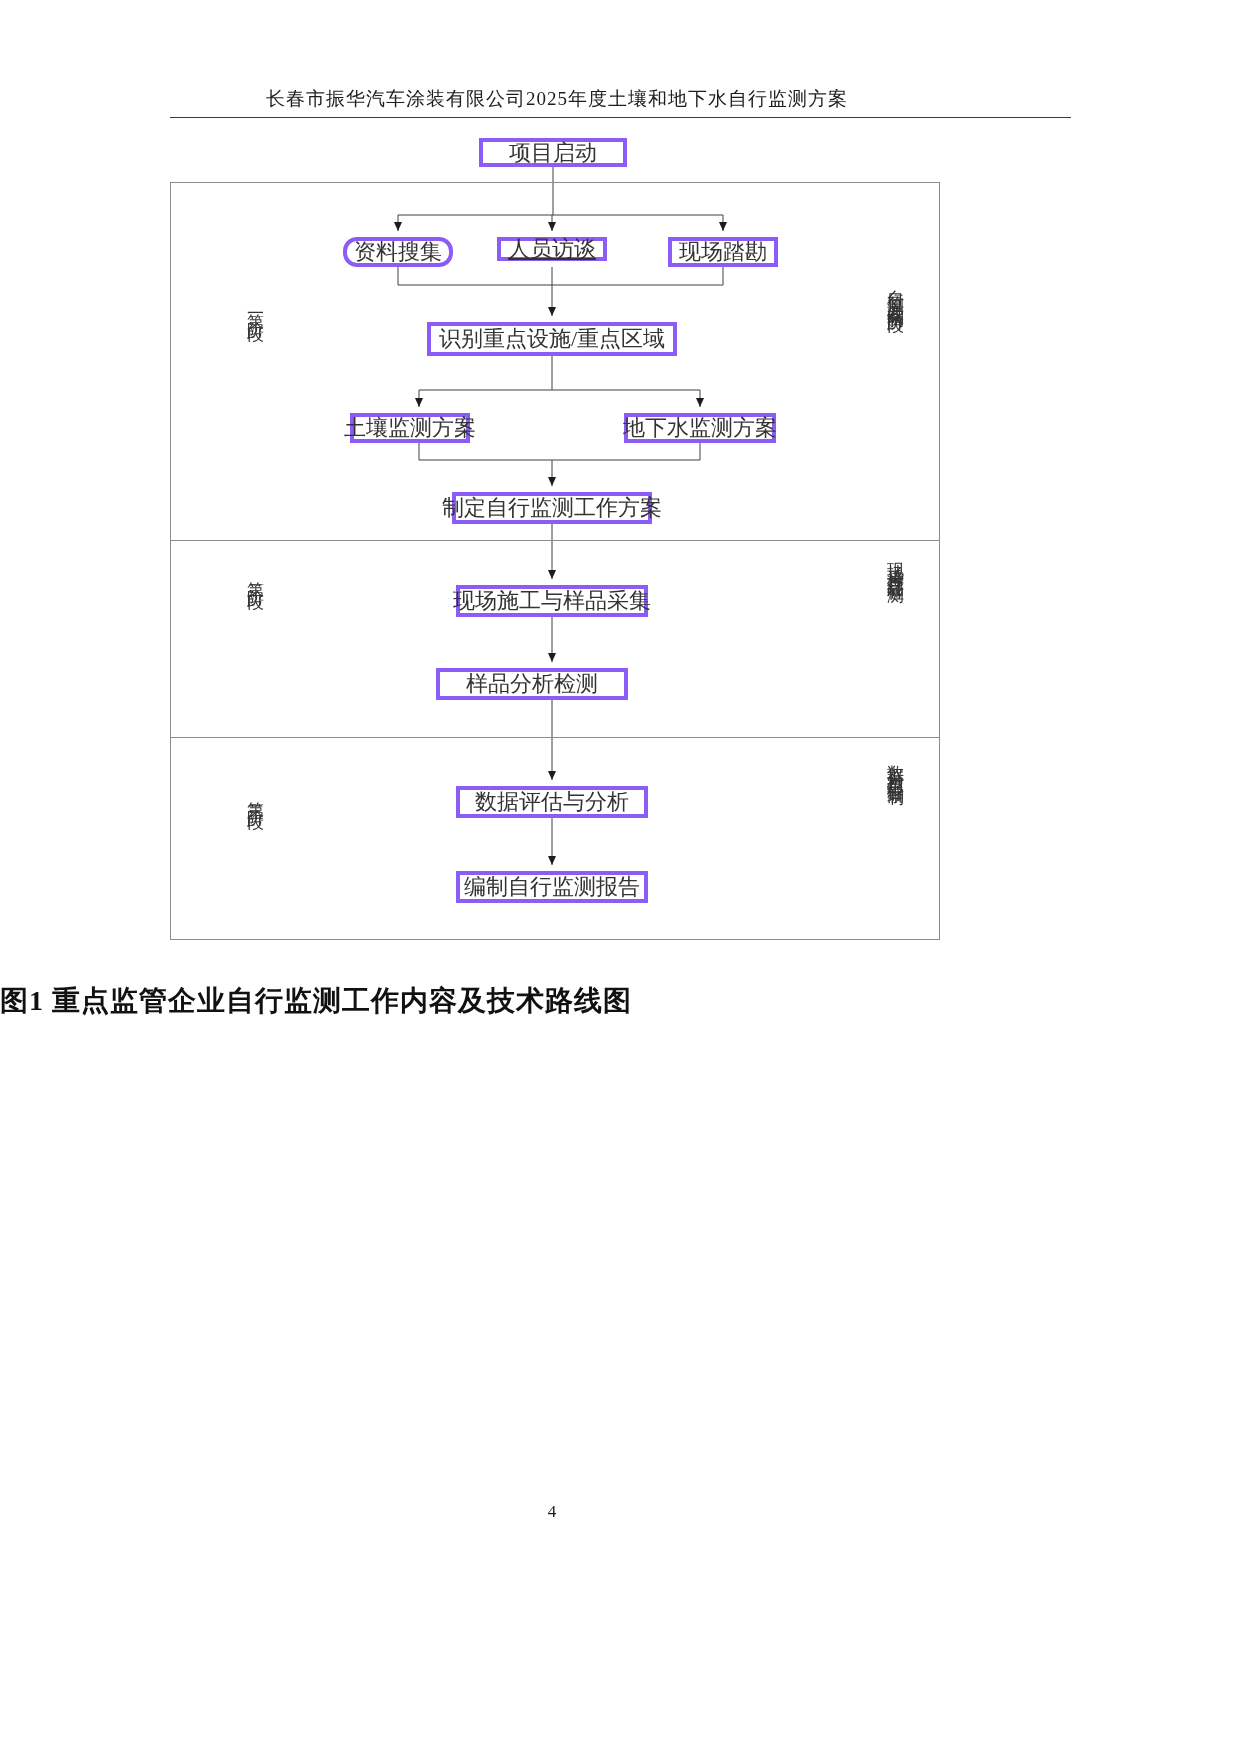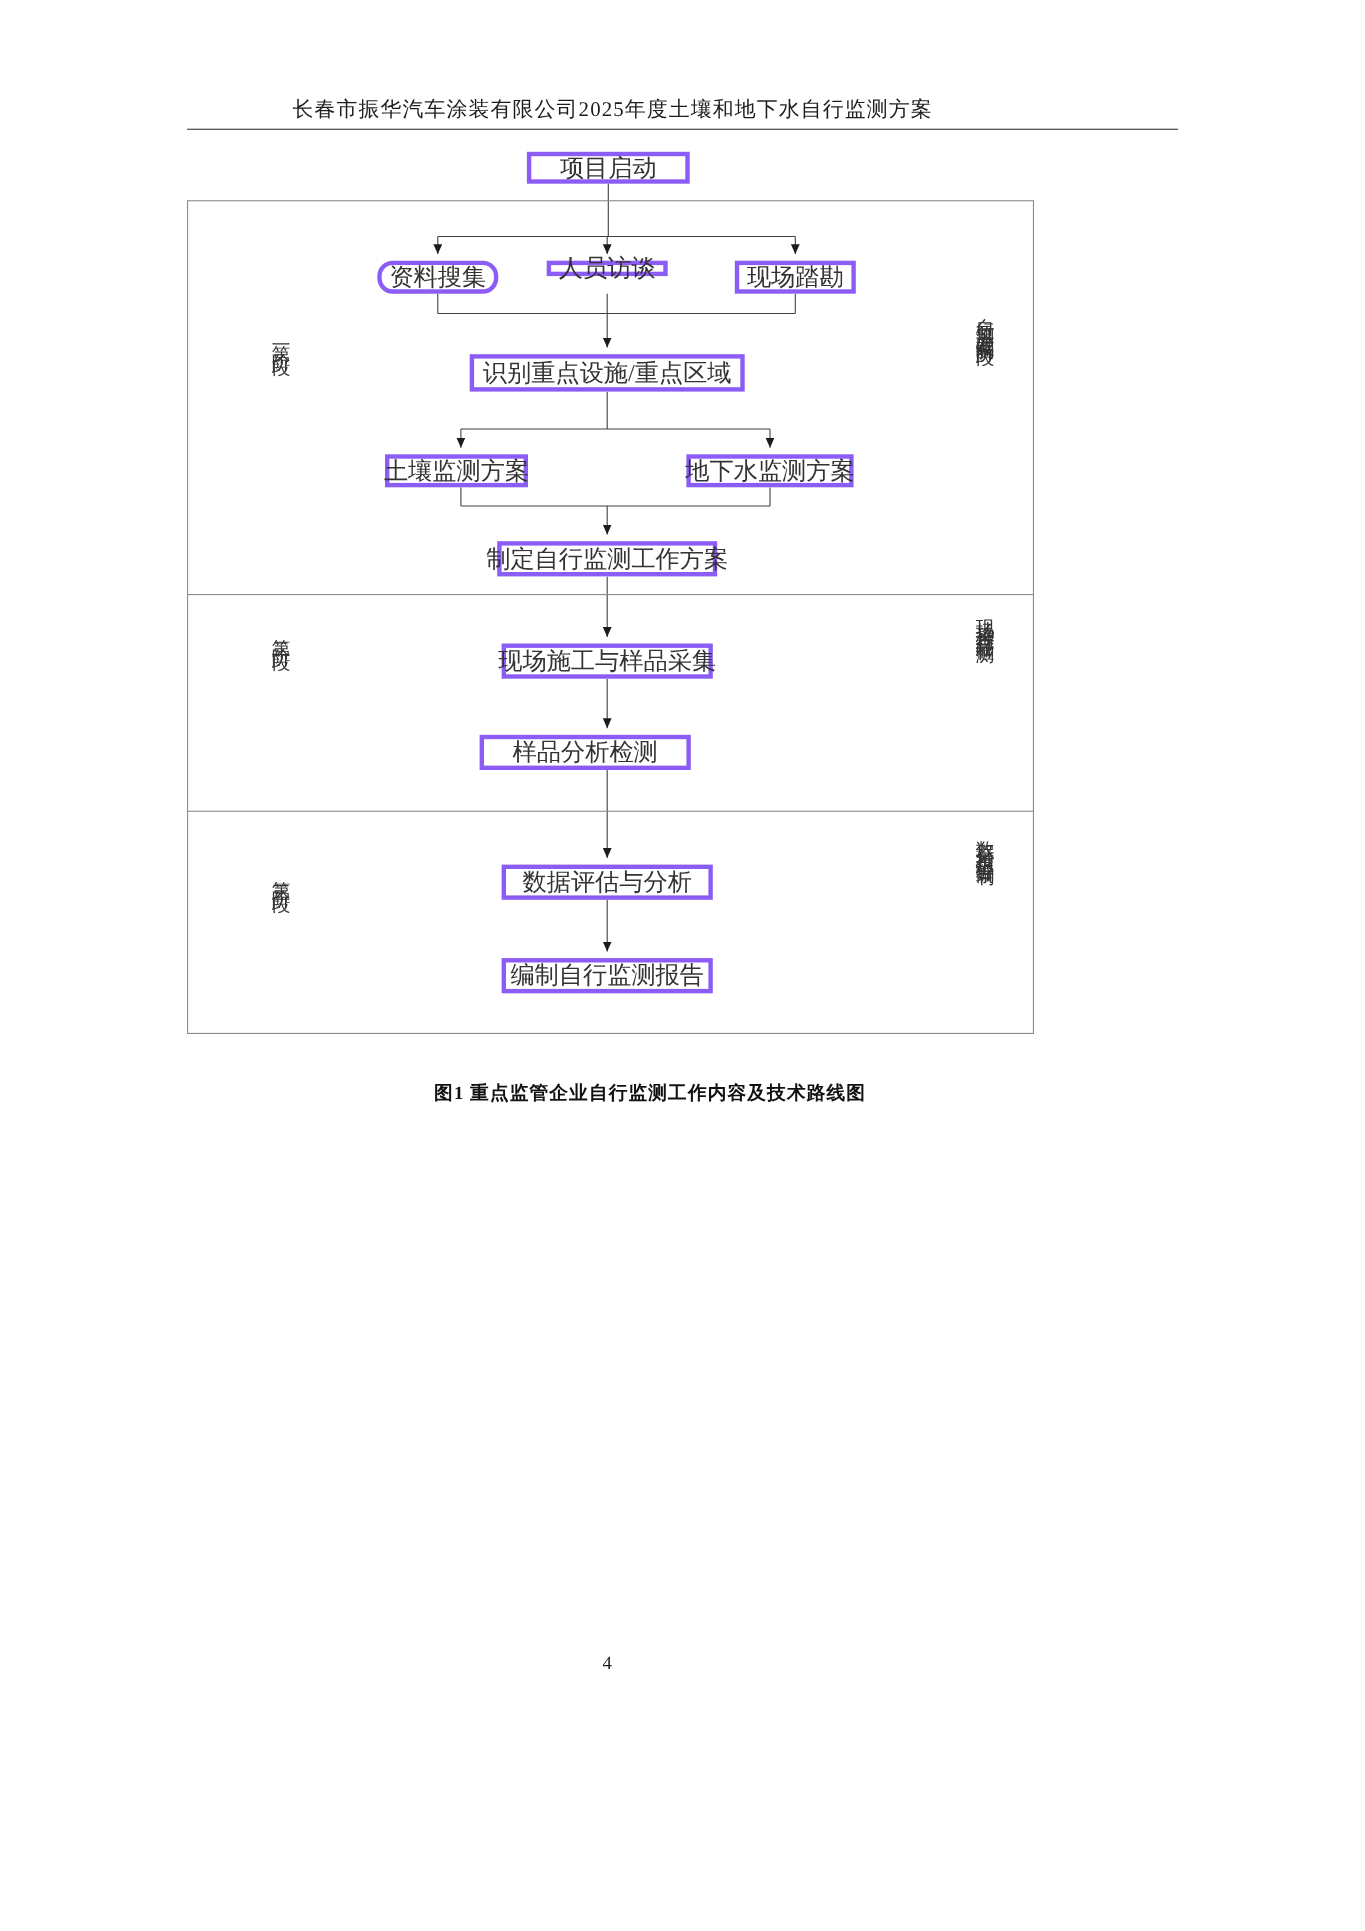--- a/index.html
+++ b/index.html
@@ -68,25 +68,24 @@
     writing-mode: vertical-rl;
     text-orientation: upright;
     font-size: 17px;
     letter-spacing: 4px;
     color: #333333;
     z-index: 2;
   }
   .vtext.side { letter-spacing: 3px; }
   .figure-caption {
     position: absolute;
-    left: 16px;
+    left: 0;
     top: 982px;
     width: 1150px;
-    text-align: center;
-    font-size: 17px;
+    font-size: 28px;
     font-weight: bold;
     color: #111111;
     letter-spacing: 1px;
   }
   .page-number {
     position: absolute;
     left: 0;
     top: 1502px;
     width: 1104px;
     text-align: center;
@@ -142,26 +141,26 @@
   <div class="vtext" style="left:244px; top:568px;">第二阶段</div>
   <div class="vtext" style="left:244px; top:788px;">第三阶段</div>
 
   <div class="vtext side" style="left:884px; top:276px;">自行监测方案编制阶段</div>
   <div class="vtext side" style="left:884px; top:549px;">现场采样与样品检测</div>
   <div class="vtext side" style="left:884px; top:751px;">数据分析与报告编制</div>
 
   <div class="node" style="left:479px; top:138px; width:148px; height:29px;">项目启动</div>
 
   <div class="node" style="left:343px; top:237px; width:110px; height:30px;border-radius:14px;">资料搜集</div>
-  <div class="node" style="left:497px; top:237px; width:110px; height:14px;">人员访谈</div>
+  <div class="node" style="left:497px; top:237px; width:110px; height:24px;text-decoration:underline;">人员访谈</div>
   <div class="node" style="left:668px; top:237px; width:110px; height:30px;">现场踏勘</div>
 
   <div class="node" style="left:427px; top:322px; width:250px; height:34px;">识别重点设施/重点区域</div>
 
-  <div class="node" style="left:350px; top:413px; width:130px; height:30px;">土壤监测方案</div>
+  <div class="node" style="left:350px; top:413px; width:120px; height:30px;">土壤监测方案</div>
   <div class="node" style="left:624px; top:413px; width:152px; height:30px;font-family:Liberation Mono, monospace;">地下水监测方案</div>
 
   <div class="node" style="left:452px; top:492px; width:200px; height:32px;">制定自行监测工作方案</div>
 
   <div class="node" style="left:456px; top:585px; width:192px; height:32px;">现场施工与样品采集</div>
   <div class="node" style="left:436px; top:668px; width:192px; height:32px;">样品分析检测</div>
 
   <div class="node" style="left:456px; top:786px; width:192px; height:32px;">数据评估与分析</div>
   <div class="node" style="left:456px; top:871px; width:192px; height:32px;">编制自行监测报告</div>
 

